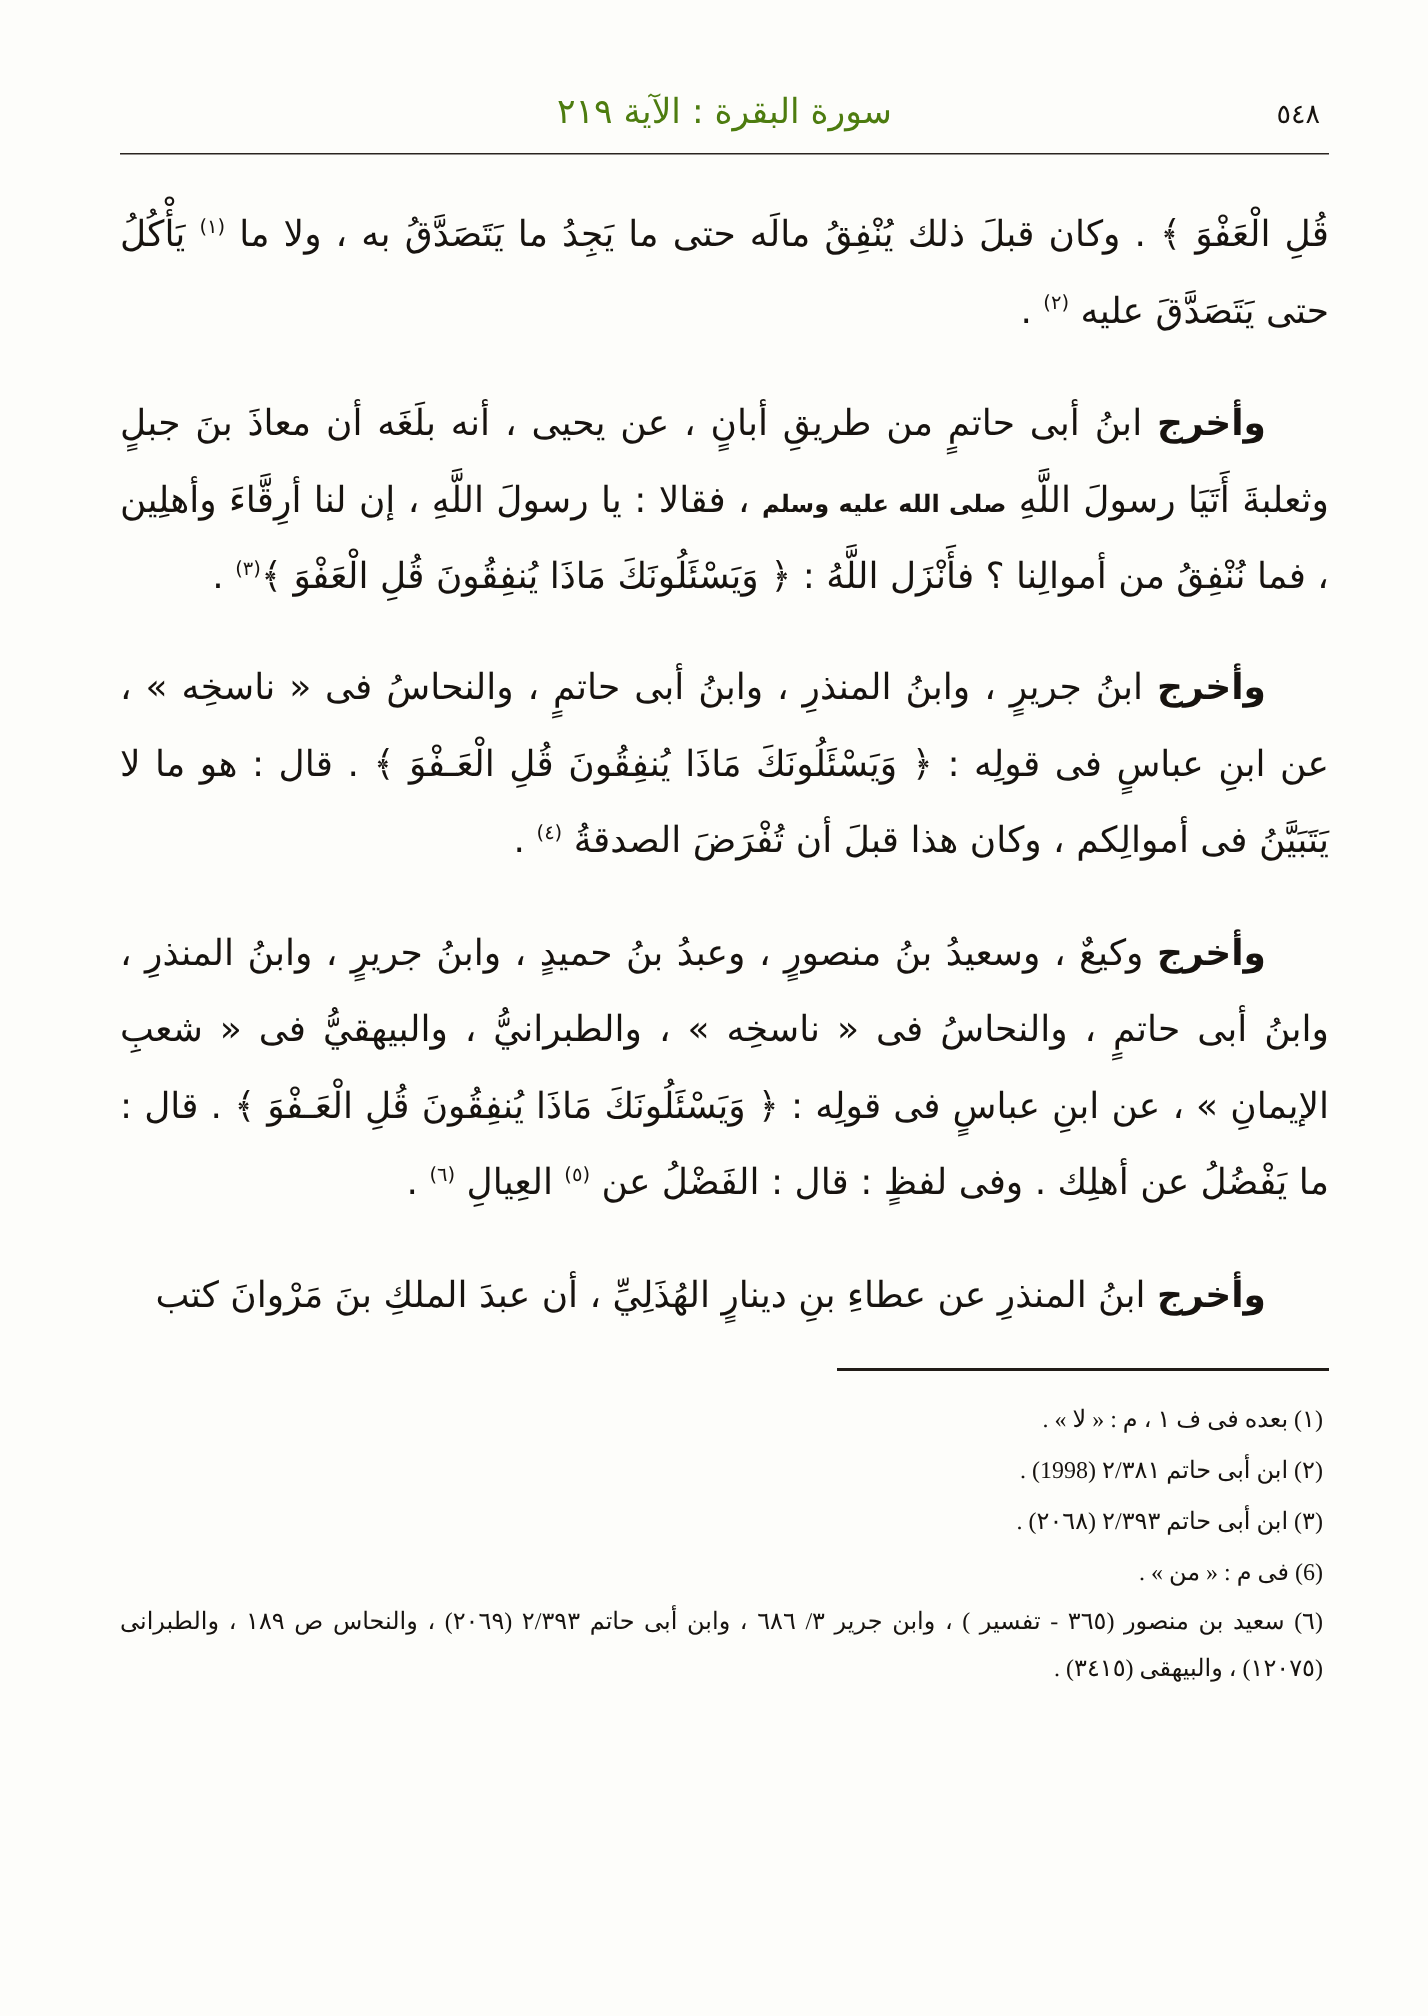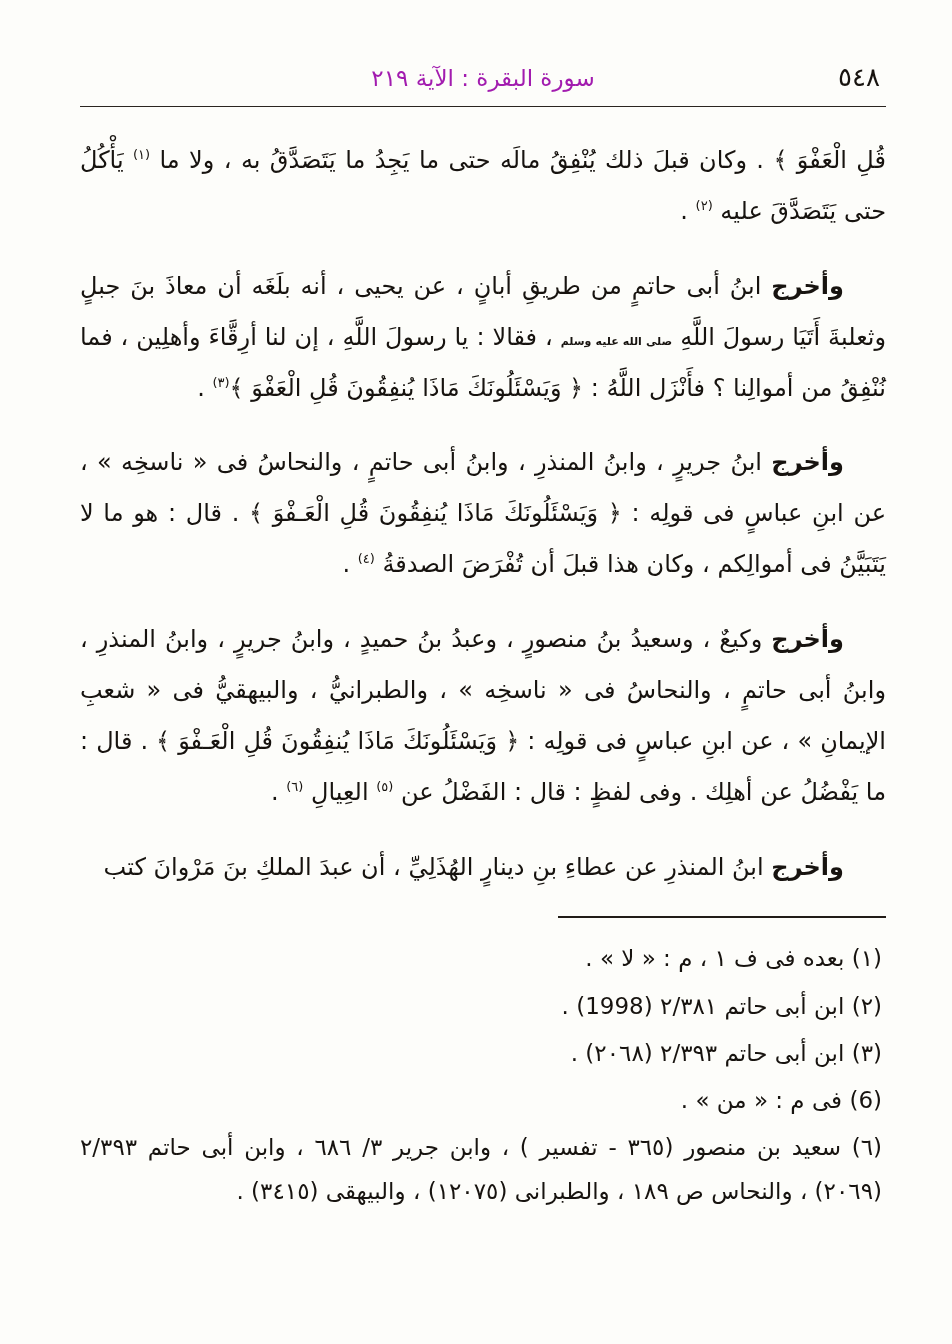--- a/index.html
+++ b/index.html
@@ -21,28 +21,28 @@
   .header {
     display: grid;
     grid-template-columns: 1fr auto 1fr;
     align-items: baseline;
     padding: 6px 6px 14px 6px;
     border-bottom: 1.5px solid #2a2520;
   }
   .page-number {
     grid-column: 1;
     justify-self: start;          
-    font-size: 26px;
+    font-size: 18px;
     letter-spacing: 1px;
     text-align: center;
   }
   .header-title {
     grid-column: 2;
     font-size: 23px;
-    color: #a21caf;
+    color: #4d7c0f;
   }
   .header-spacer { grid-column: 3; }
 
   
   .body {
     padding-top: 28px;
     font-size: 24px;
     line-height: 2.12;
     text-align: justify;
   }
@@ -50,37 +50,38 @@
   .para.indent { text-indent: 42px; }
   .seg-n { }
   .seg-b { font-weight: bold; }
   .seg-q { font-weight: normal; }
   .seg-f {
     font-size: 13px;
     vertical-align: 9px;
     letter-spacing: 0.5px;
   }
   .seg-saw {
-    font-size: 11px;
+    font-size: 16px;
     font-weight: bold;
   }
 
   
   .footnotes { margin-top: 10px; }
   .fn-sep {
     width: 328px;
     border: 0;
     border-top: 2px solid #211c17;
     margin: 0 0 18px auto;        
   }
   .fn {
-    font-size: 23px;
+    font-size: 16px;
     line-height: 1.92;
     text-align: justify;
     margin: 0 4px 3px 0;
+    font-family: Liberation Serif, serif;
   }
 </style>
 </head>
 <body>
 
 <div class="page" dir="rtl">
 
   <header class="header">
     <div class="page-number">٥٤٨</div>
     <div class="header-title">سورة البقرة : الآية ٢١٩</div>

